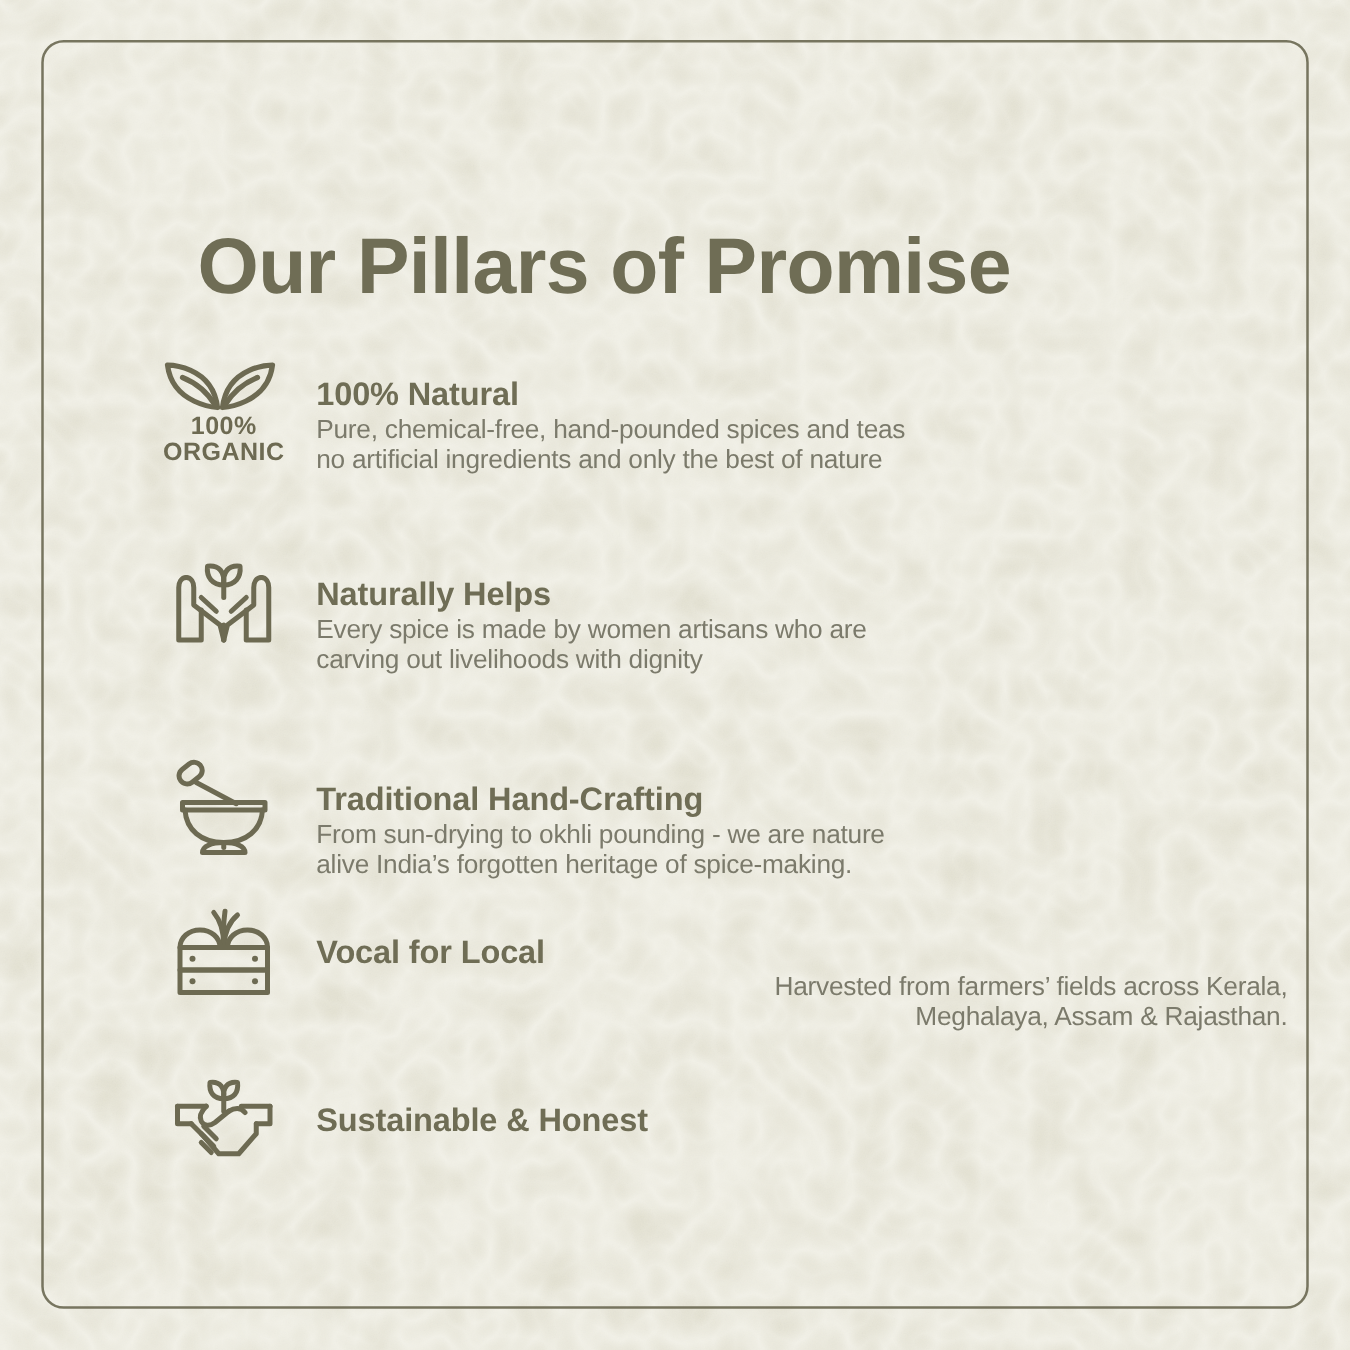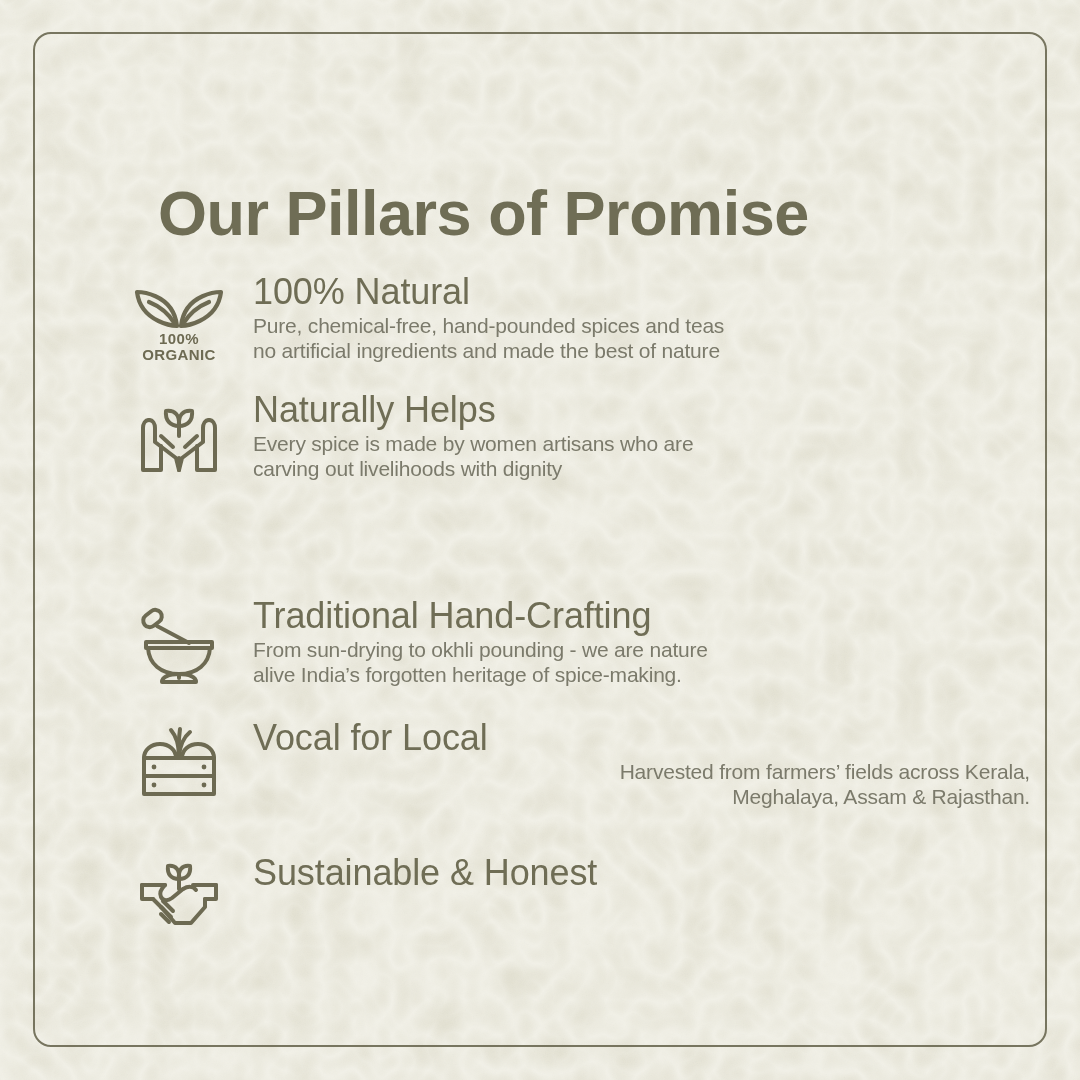--- a/index.html
+++ b/index.html
@@ -65,58 +65,59 @@
     flex: 0 0 118px;
     display: flex;
     justify-content: center;
     align-items: flex-start;
   }
   .pillar-text {
     flex: 1 1 auto;
     padding-left: 15px;
   }
   .pillar-title {
-    font-size: 36px;
-    font-weight: normal;
+    font-size: 26px;
+    font-weight: bold;
     color: #6f6d55;
     line-height: 1.12;
     letter-spacing: -0.1px;
     white-space: nowrap;
+    margin-top: 29px;
   }
   .pillar-desc {
     font-size: 21px;
     color: #7b7a6b;
     line-height: 1.16;
     letter-spacing: -0.2px;
     margin-top: 2px;
     white-space: nowrap;
   }
   .pillar-desc .line { display: block; }
 
   
   #pillar-0 { top: 272px; }
-  #pillar-1 { top: 390px; }
+  #pillar-1 { top: 432px; }
   #pillar-2 { top: 596px; justify-content: center; }
   #pillar-3 { top: 718px; }
   #pillar-4 { top: 853px; }
 
   
   #pillar-0 .pillar-icon { padding-top: 6px; }
   #pillar-1 .pillar-icon { padding-top: 10px; }
   #pillar-2 .pillar-icon { padding-top: 10px; }
   #pillar-3 .pillar-icon { padding-top: 6px; }
   #pillar-4 .pillar-icon { padding-top: 2px; }
 
   #pillar-3 .pillar-desc,
   #pillar-4 .pillar-desc { padding-left: 6px; text-align: right; }
 
   .ico { display: block; }
   .organic-label {
     text-align: center;
-    font-size: 15px;
+    font-size: 20px;
     font-weight: bold;
     color: #6d6a52;
     line-height: 1.05;
     letter-spacing: 0.4px;
     margin-top: 1px;
   }
 </style>
 </head>
 <body>
 
@@ -159,21 +160,21 @@
         <div class="organic-label">
           <div>100%</div>
           <div>ORGANIC</div>
         </div>
       </div>
     </div>
     <div class="pillar-text">
       <div class="pillar-title">100% Natural</div>
       <div class="pillar-desc">
         <span class="line">Pure, chemical-free, hand-pounded spices and teas</span>
-        <span class="line">no artificial ingredients and made the best of nature</span>
+        <span class="line">no artificial ingredients and only the best of nature</span>
       </div>
     </div>
   </div>
 
   <div class="pillar" id="pillar-1">
     <div class="pillar-icon">
       <svg class="ico" width="78" height="74" viewBox="0 0 78 74">
         <g fill="none" stroke="#6d6a52" stroke-width="4" stroke-linecap="round" stroke-linejoin="round">
           <path d="M39 26 C 30 26, 25 20, 26 11 C 35 10, 40 15, 39 26 Z"></path>
           <path d="M39 26 C 48 26, 53 20, 52 11 C 43 10, 38 15, 39 26 Z"></path>

